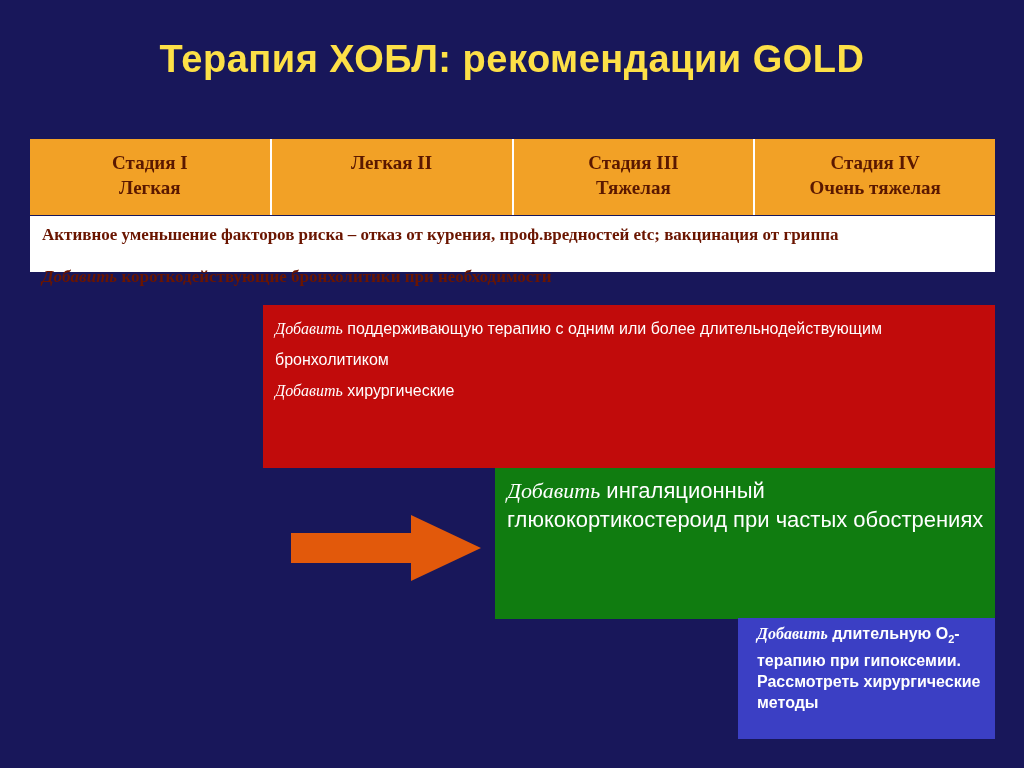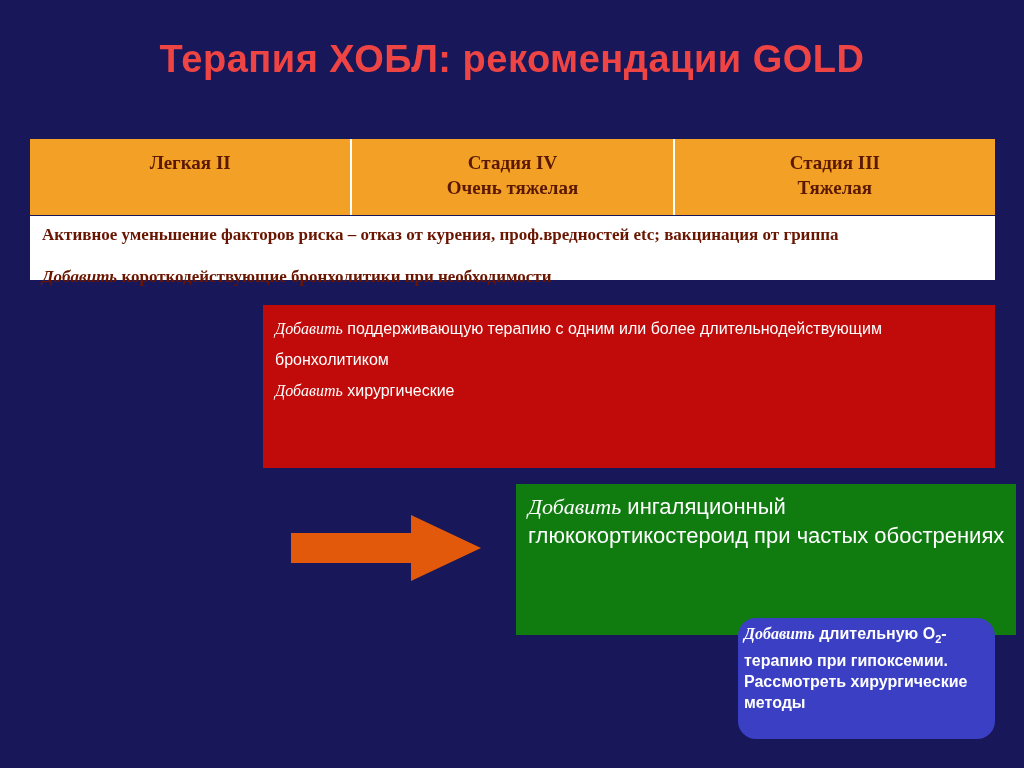--- a/index.html
+++ b/index.html
@@ -19,21 +19,21 @@
     width: 1024px;
     height: 768px;
     background: #18175a;
   }
   .title {
     position: absolute;
     left: 0;
     top: 38px;
     width: 1024px;
     text-align: center;
-    color: #ef4444;
+    color: #fde047;
     font-family: "Liberation Sans", sans-serif;
     font-size: 38px;
     font-weight: bold;
     letter-spacing: 0.5px;
   }
 
   
   .stage-row {
     position: absolute;
     left: 30px;
@@ -58,21 +58,21 @@
   }
   .stage-cell:last-child { border-right: none; }
   .stage-cell .sub { display: block; }
 
   
   .white-band {
     position: absolute;
     left: 30px;
     top: 216px;
     width: 965px;
-    height: 64px;
+    height: 56px;
     background: #ffffff;
     box-sizing: border-box;
     padding: 8px 10px 0 12px;
   }
   .white-band .line1 {
     color: #6a1500;
     font-family: "Liberation Serif", serif;
     font-weight: bold;
     font-size: 17px;
     line-height: 21px;
@@ -103,51 +103,49 @@
     color: #ffffff;
     font-family: "Liberation Sans", sans-serif;
     font-size: 16px;
     line-height: 31px;
   }
   .red-block .it { font-family: "Liberation Serif", serif; font-style: italic; }
 
   
   .green-block {
     position: absolute;
-    left: 516px;
+    left: 495px;
     top: 468px;
     width: 500px;
     height: 151px;
     background: #107c10;
     box-sizing: border-box;
     padding: 8px 10px 0 12px;
     color: #ffffff;
     font-family: "Liberation Sans", sans-serif;
     font-size: 22px;
     line-height: 29px;
-    margin-top: 16px;
   }
   .green-block .it { font-family: "Liberation Serif", serif; font-style: italic; }
 
   
   .blue-block {
     position: absolute;
     left: 738px;
     top: 618px;
     width: 257px;
     height: 121px;
     background: #3b3fc4;
     box-sizing: border-box;
-    padding: 5px 8px 0 6px;
+    padding: 5px 8px 0 19px;
     color: #ffffff;
     font-family: "Liberation Sans", sans-serif;
     font-size: 16px;
     line-height: 21px;
     font-weight: bold;
-    border-radius: 18px;
   }
   .blue-block .it {
     font-family: "Liberation Serif", serif;
     font-style: italic;
     font-weight: bold;
   }
   .blue-block sub { font-size: 11px; }
 
   
   .arrow {
@@ -160,29 +158,33 @@
 </style>
 </head>
 <body>
 
 <div class="slide">
 
   <div class="title">Терапия ХОБЛ: рекомендации GOLD</div>
 
   <div class="stage-row">
     <div class="stage-cell">
+      <span>Стадия I</span>
+      <span class="sub">Легкая</span>
+    </div>
+    <div class="stage-cell">
       <span>Легкая II</span>
+    </div>
+    <div class="stage-cell">
+      <span>Стадия III</span>
+      <span class="sub">Тяжелая</span>
     </div>
     <div class="stage-cell">
       <span>Стадия IV</span>
       <span class="sub">Очень тяжелая</span>
-    </div>
-    <div class="stage-cell">
-      <span>Стадия III</span>
-      <span class="sub">Тяжелая</span>
     </div>
   </div>
 
   <div class="white-band">
     <div class="line1">Активное уменьшение факторов риска  – отказ от курения, проф.вредностей etc; вакцинация от гриппа</div>
     <div class="line2"><span>Добавить</span><span class="plain"> короткодействующие бронхолитики при необходимости</span></div>
   </div>
 
   <div class="red-block">
     <span class="it">Добавить</span><span> поддерживающую терапию с одним или более длительнодействующим бронхолитиком</span><br>

